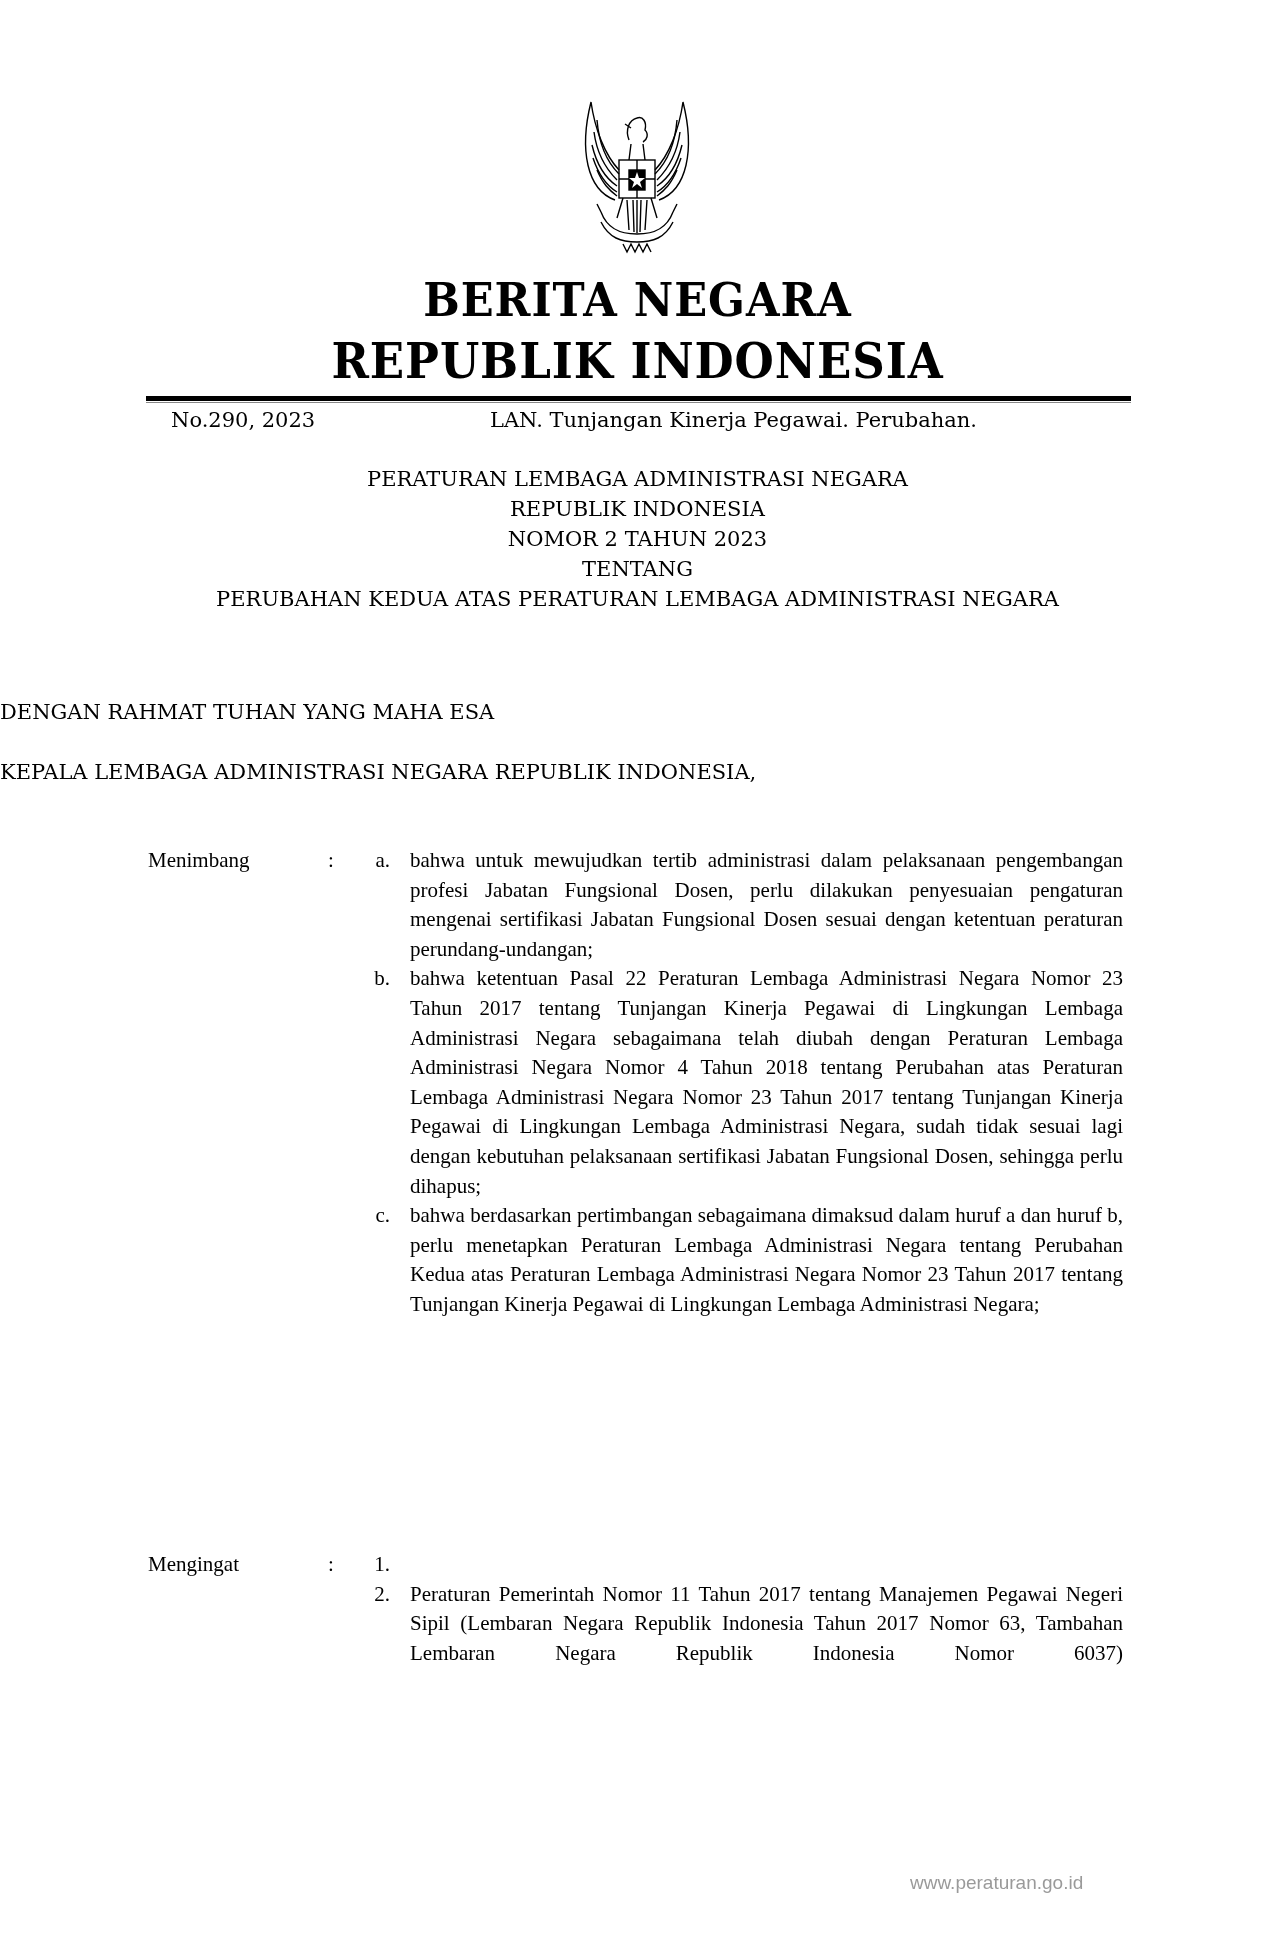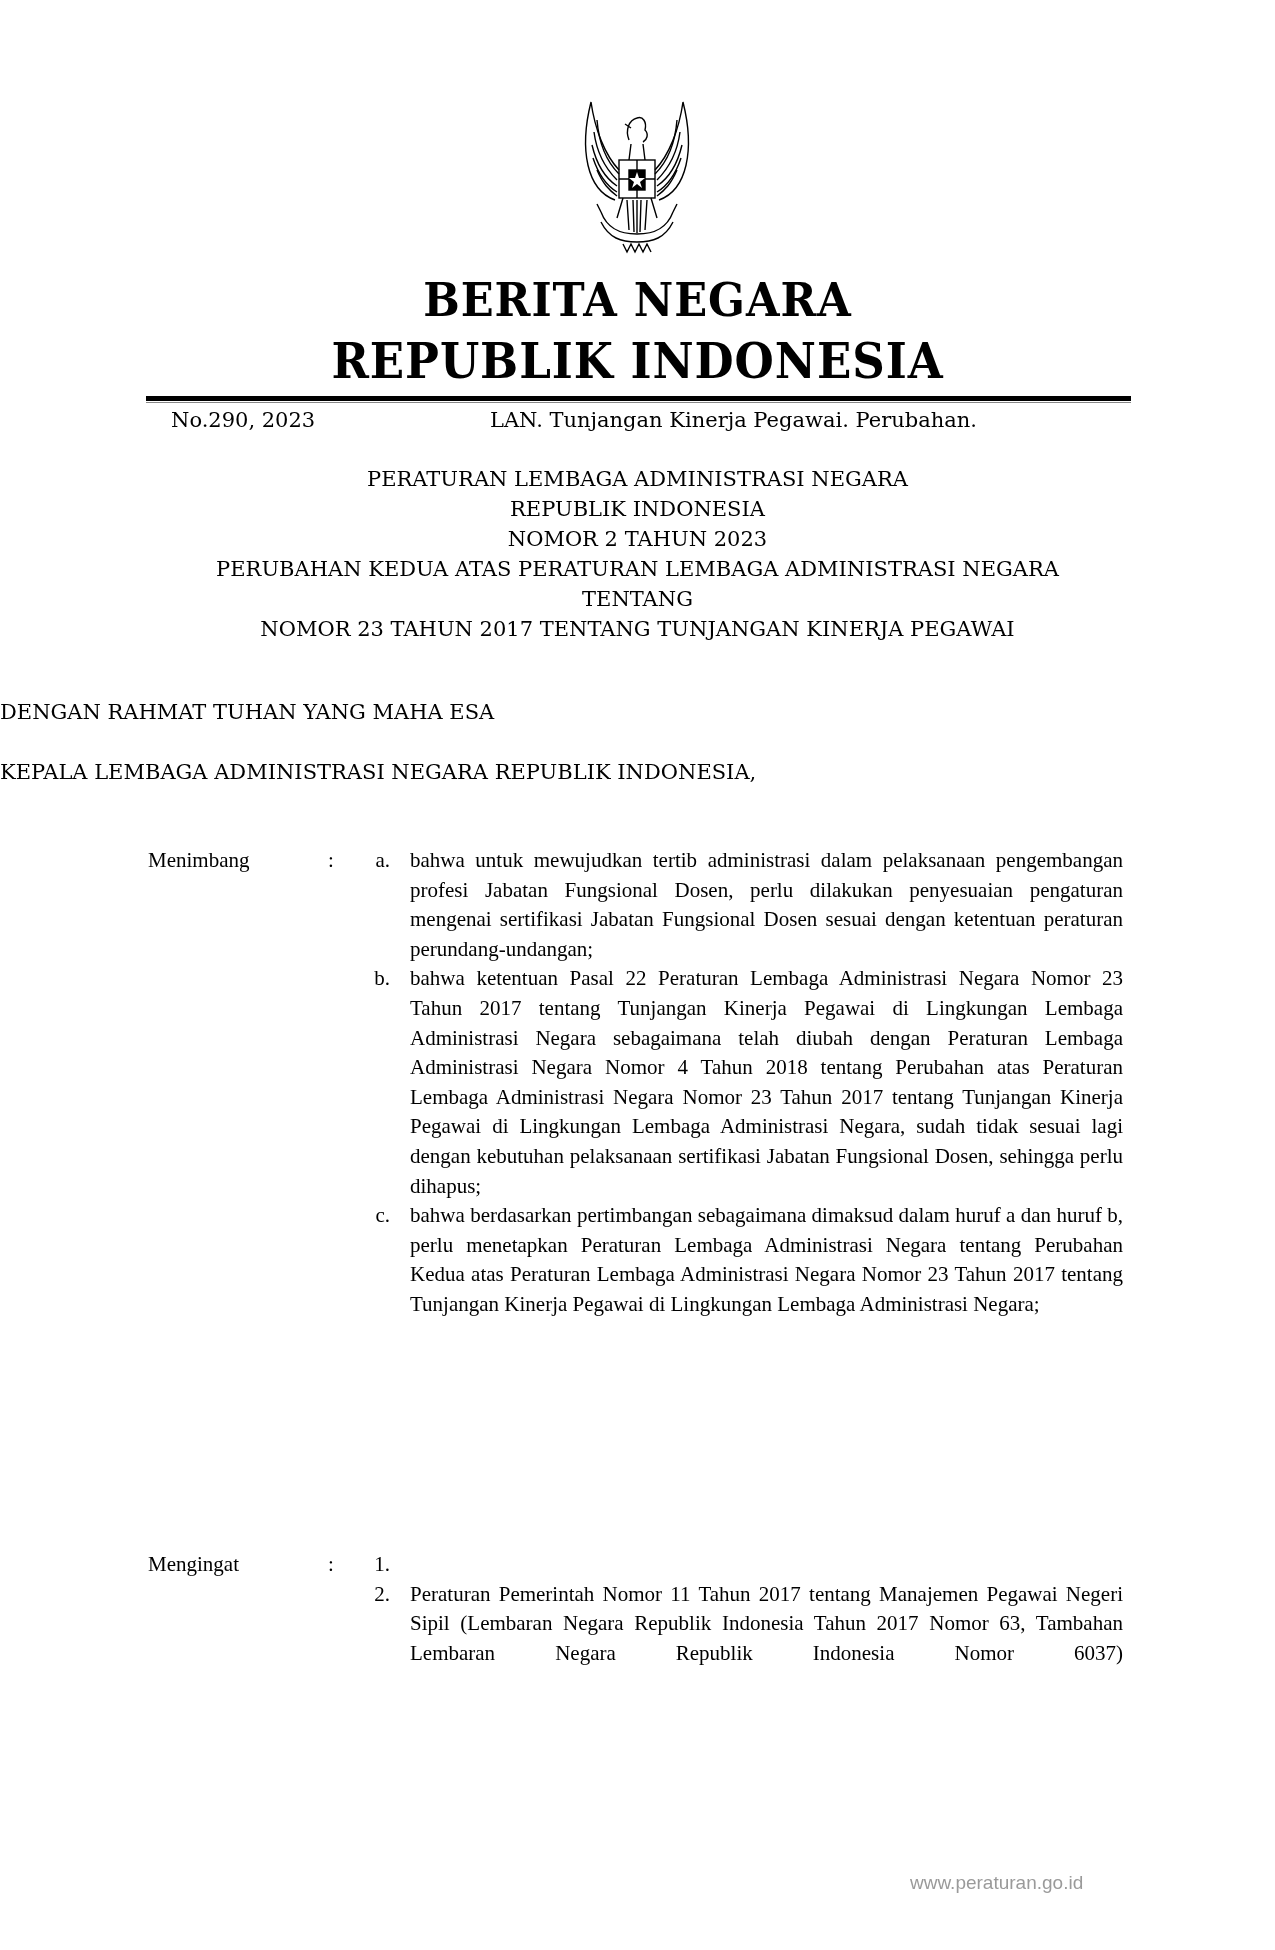--- a/index.html
+++ b/index.html
@@ -80,23 +80,22 @@
 <div class="rule"></div>
 <div class="rule2"></div>
 
 <div class="meta meta-left">No.290, 2023</div>
 <div class="meta meta-right">LAN. Tunjangan Kinerja Pegawai. Perubahan.</div>
 
 <div class="heading">
   <div>PERATURAN LEMBAGA ADMINISTRASI NEGARA</div>
   <div>REPUBLIK INDONESIA</div>
   <div>NOMOR 2 TAHUN 2023</div>
+  <div>TENTANG</div>
   <div>PERUBAHAN KEDUA ATAS PERATURAN LEMBAGA ADMINISTRASI NEGARA</div>
-  <div>TENTANG</div>
-  <div>NOMOR 23 TAHUN 2017 TENTANG TUNJANGAN KINERJA PEGAWAI</div>
 </div>
 
 <div class="invocation inv1">DENGAN RAHMAT TUHAN YANG MAHA ESA</div>
 <div class="invocation inv2">KEPALA LEMBAGA ADMINISTRASI NEGARA REPUBLIK INDONESIA,</div>
 
 <div class="section sec-menimbang">
   <div class="row">
     <div class="label">Menimbang</div>
     <div class="colon">:</div>
     <div class="marker">a.</div>

